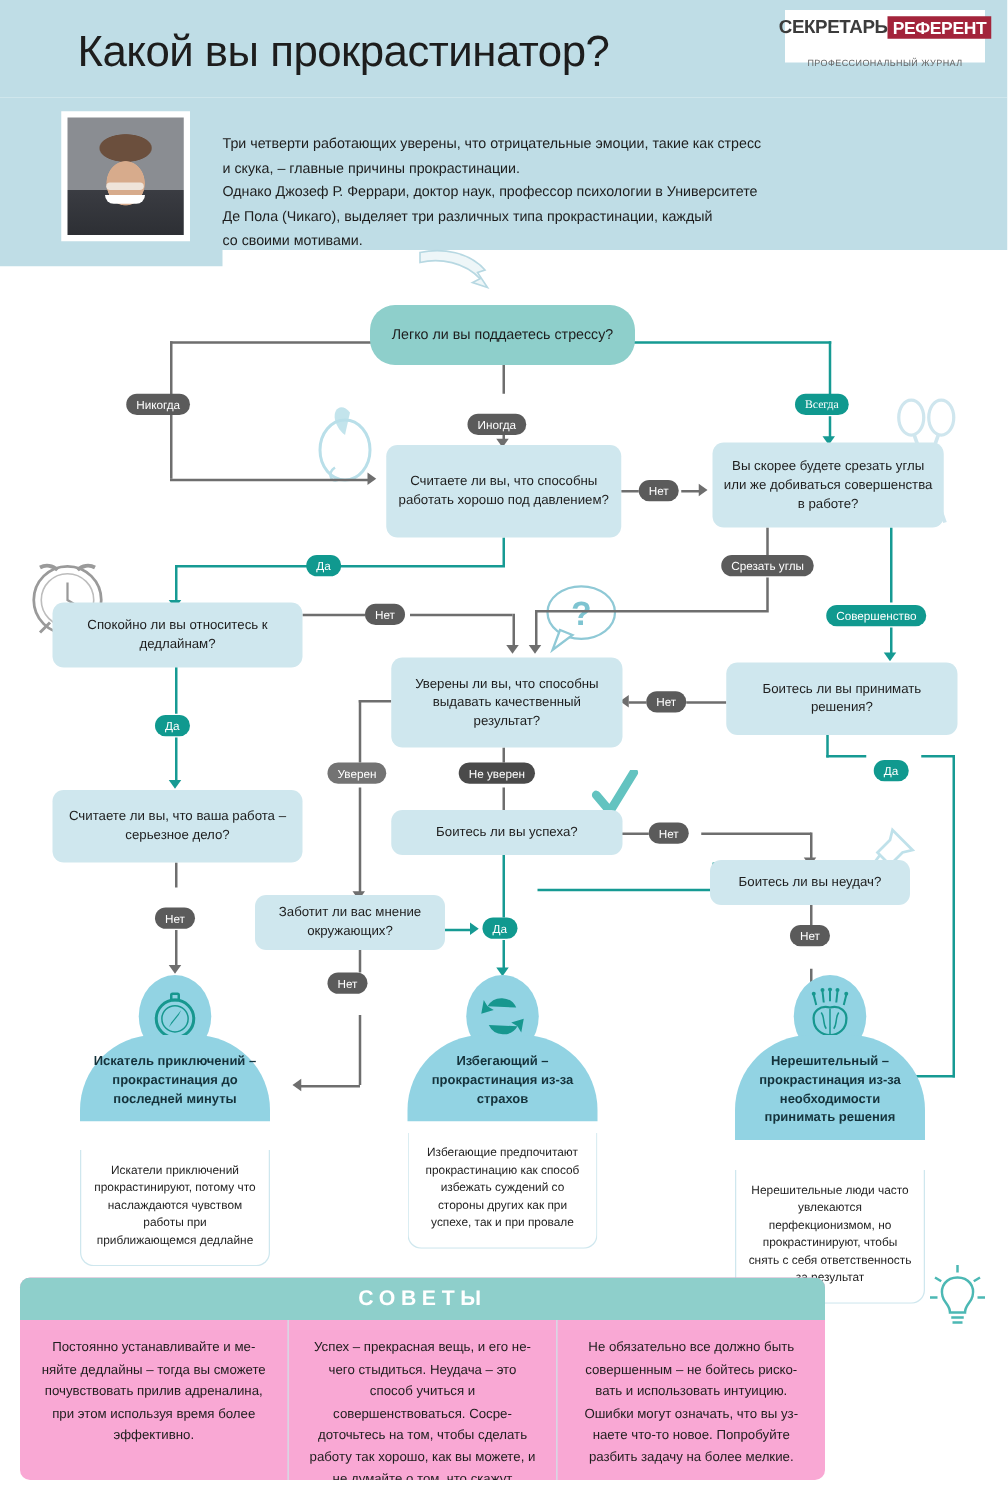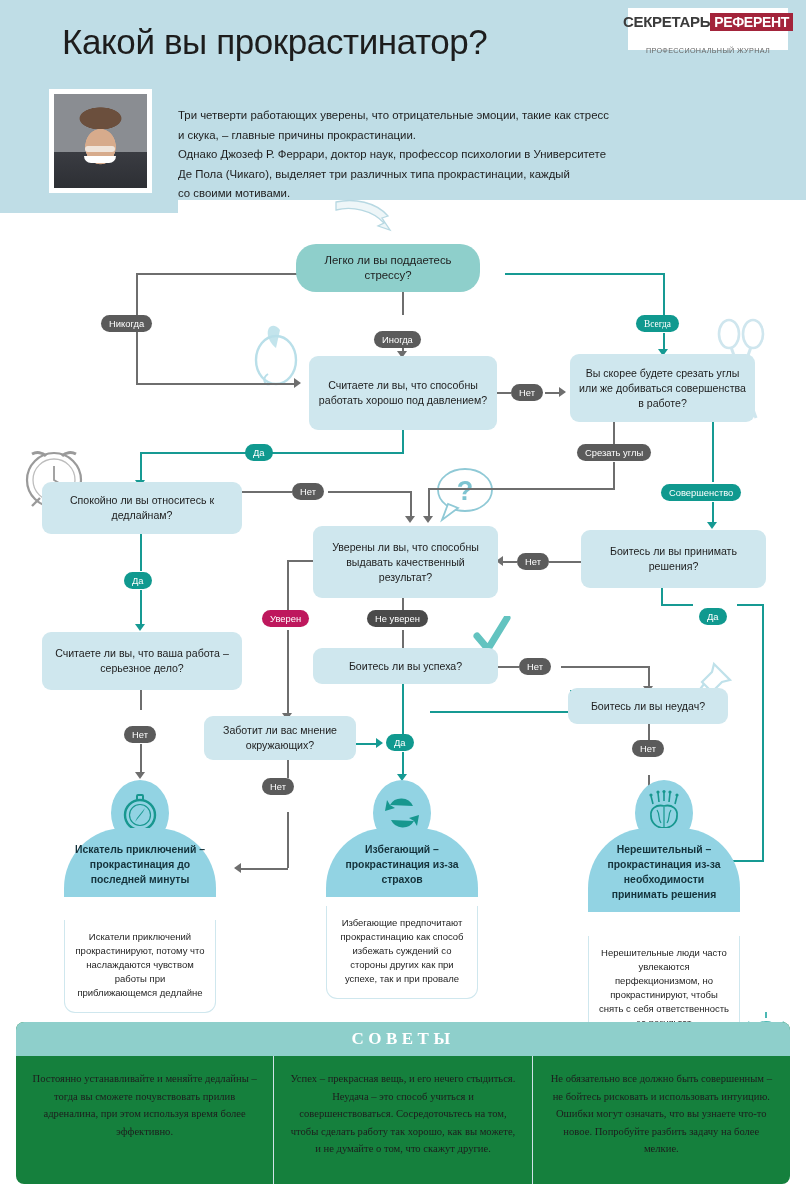--- a/index.html
+++ b/index.html
@@ -87,21 +87,21 @@
   }
 
   
   .pill {
     position:absolute; display:flex; align-items:center; justify-content:center;
     border-radius:9px; color:#ffffff; font-size:9.4px; height:17px;
     padding:0 8px; white-space:nowrap;
   }
   .pill.gray  { background:#5b5b5b; }
   .pill.gray2 { background:#4a4a4a; }
-  .pill.lgray { background:#be185d; }
+  .pill.lgray { background:#737373; }
   .pill.teal  { background:#10998f; }
 
   
   .ln { position:absolute; background:#6e6e6e; }
   .ln.t { background:#169a93; }
   .vline { width:1.6px; }
   .hline { height:1.6px; }
   .corner {
     position:absolute; border:1.6px solid #6e6e6e; background:transparent;
   }
@@ -143,22 +143,22 @@
     position:absolute; left:0; width:152px;
     background:#ffffff;
     border:1.4px solid #cfe7ee; border-top:none;
     border-radius:0 0 11px 11px;
     padding:10px 9px 12px 9px;
     text-align:center; font-size:9.5px; line-height:14px; color:#1d1d1d;
   }
 
   
   .tips {
-    position:absolute; left:16px; top:1022px; width:774px; height:162px;
-    background:#15803d; border-radius:8px; overflow:hidden;font-family:Liberation Serif, serif;
+    position:absolute; left:16px; top:1022px; width:644px; height:162px;
+    background:#f9a8d4; border-radius:8px; overflow:hidden;
   }
   .tips-hd {
     height:34px; background:#8ecfcb;
     display:flex; align-items:center; justify-content:center;
     color:#ffffff; font-size:17px; letter-spacing:4.5px; font-weight:bold;
   }
   .tips-cols { display:flex; height:128px; }
   .tips-col {
     flex:1; padding:14px 16px 10px 16px;
     font-size:10.6px; line-height:17.5px; color:#1d1d1d; text-align:center;
@@ -331,21 +331,21 @@
   <div class="ln hline t" style="left:352px; top:743px; width:26px;"></div>
   <div class="arrow right t" style="left:376px; top:738px;"></div>
 
   <div class="ln vline" style="left:648px; top:721px; height:20px;"></div>
   <div class="ln vline" style="left:648px; top:775px; height:22px;"></div>
   <div class="arrow down" style="left:643px; top:795px;"></div>
 
   <div class="ln hline t" style="left:430px; top:711px; width:140px;"></div>
   <div class="ln vline t" style="left:570px; top:690px; height:22px;"></div>
 
-  <div class="node root" style="left:296px; top:244px; width:184px; height:48px;align-items:center;">
+  <div class="node root" style="left:296px; top:244px; width:212px; height:48px;align-items:center;">
     <span>Легко ли вы поддаетесь стрессу?</span>
   </div>
 
   <div class="node" style="left:309px; top:356px; width:188px; height:74px;">
     <span>Считаете ли вы, что способны работать хорошо под давлением?</span>
   </div>
 
   <div class="node" style="left:570px; top:354px; width:185px; height:68px;">
     <span>Вы скорее будете срезать углы или же добиваться совершенства в работе?</span>
   </div>

